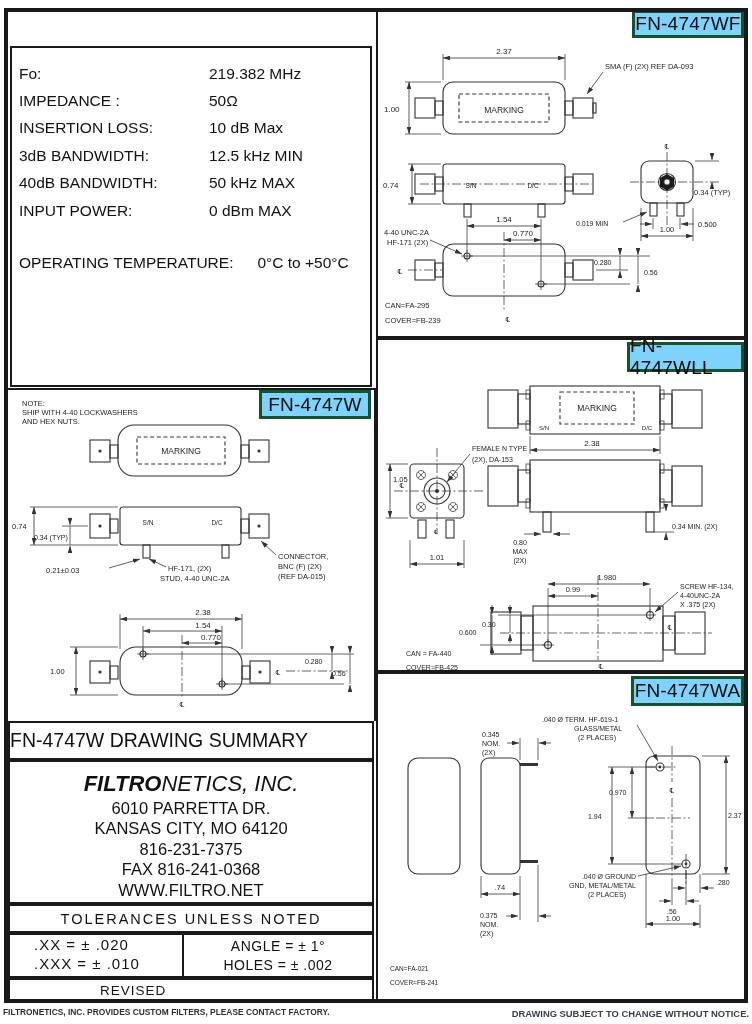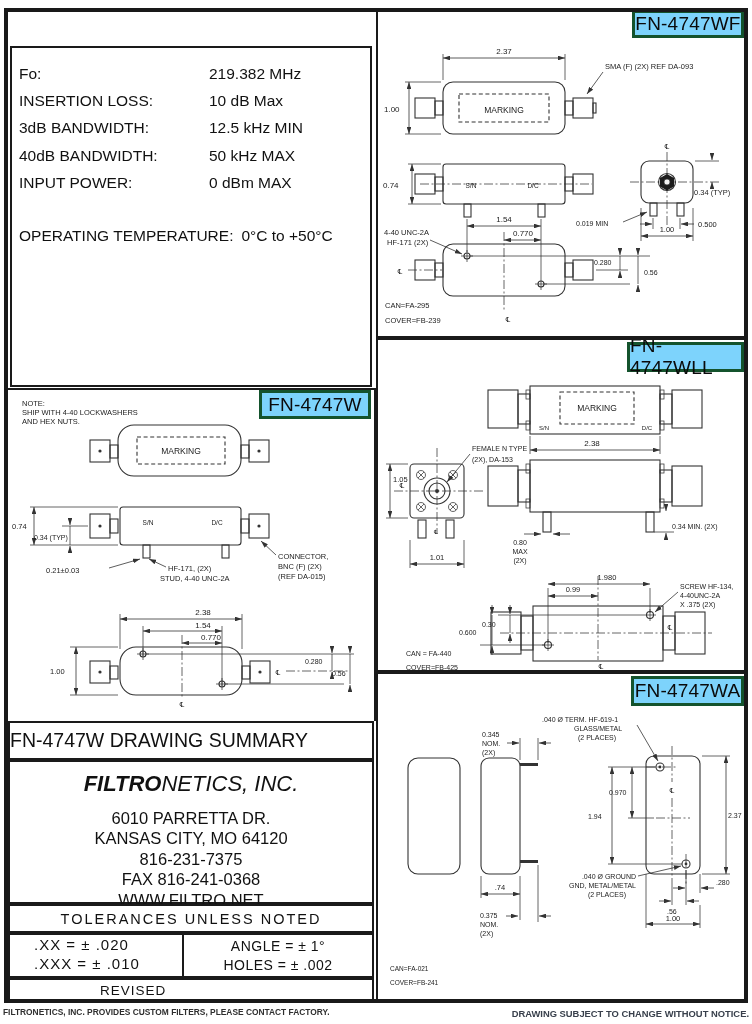--- a/index.html
+++ b/index.html
@@ -16,25 +16,25 @@
           font-size:19px;color:#0a0a0a;z-index:5;letter-spacing:.2px}
   #wfT{top:0;right:2px;width:112px;height:28px}
   #wllT{top:2px;right:2px;width:117px;height:30px}
   #waT{top:2px;right:2px;width:113px;height:30px}
   #wT{top:0;right:3px;width:112px;height:29px}
   .specbox{position:absolute;left:10px;top:46px;width:362px;height:341px;border:2.5px solid #1a1a1a;
            padding:12px 0 0 7px;font-size:15.5px;z-index:1;background:#fff}
   .srow{display:flex;height:27.4px;align-items:center}
   .srow .lbl{width:190px}
   .oprow{margin-top:30px;display:flex;}
-  .oprow .val{margin-left:8px}
+  .oprow .val{margin-left:24px}
   .box{position:absolute;border:2.5px solid #1a1a1a;background:#fff;z-index:1}
   #sumT{left:8px;top:721px;width:366px;height:39px;display:flex;align-items:center;justify-content:flex-start;font-size:19.5px}
   #addr{left:8px;top:760px;width:366px;height:144px;text-align:center;padding-top:12px;font-size:16.5px;line-height:20.5px}
-  #addr .co{font-size:22px;font-style:italic;margin-bottom:13px}
+  #addr .co{font-size:22px;font-style:italic;margin-bottom:3px}
   #tolH{left:8px;top:904px;width:366px;height:29px;display:flex;align-items:center;justify-content:center;
         font-size:14.5px;letter-spacing:2px}
   #tolB{left:8px;top:933px;width:366px;height:45px;display:flex}
   #tolB .c1{width:174px;border-right:2.5px solid #1a1a1a;padding:0 0 0 24px;font-size:15px;line-height:19px;letter-spacing:1px}
   #tolB .c2{flex:1;text-align:center;padding-top:2px;font-size:14px;line-height:19px;letter-spacing:.5px}
   #rev{left:8px;top:978px;width:366px;height:25px;display:flex;align-items:center;padding-left:90px;font-size:13.5px;letter-spacing:1px}
   .fl{position:absolute;left:3px;top:1007px;font-size:8.4px;font-weight:bold;color:#2e2e2e;z-index:4}
   .fr{position:absolute;right:3px;top:1008px;font-size:9.4px;font-weight:bold;color:#39404c;z-index:4}
   svg{position:absolute;left:2px;top:2px}
   svg text{font-family:"Liberation Sans","DejaVu Sans",sans-serif;fill:#1b1b1b}
@@ -49,20 +49,24 @@
 </head>
 <body>
 
 <div class="sheet">
   <div class="frame"></div>
 
   <div class="specbox">
     <div class="srow">
         <span class="lbl">Fo:</span>
         <span>219.382 MHz</span>
+      </div>
+    <div class="srow">
+        <span class="lbl">IMPEDANCE :</span>
+        <span>50Ω</span>
       </div>
     <div class="srow">
         <span class="lbl">INSERTION LOSS:</span>
         <span>10 dB Max</span>
       </div>
     <div class="srow">
         <span class="lbl">3dB BANDWIDTH:</span>
         <span>12.5 kHz MIN</span>
       </div>
     <div class="srow">

